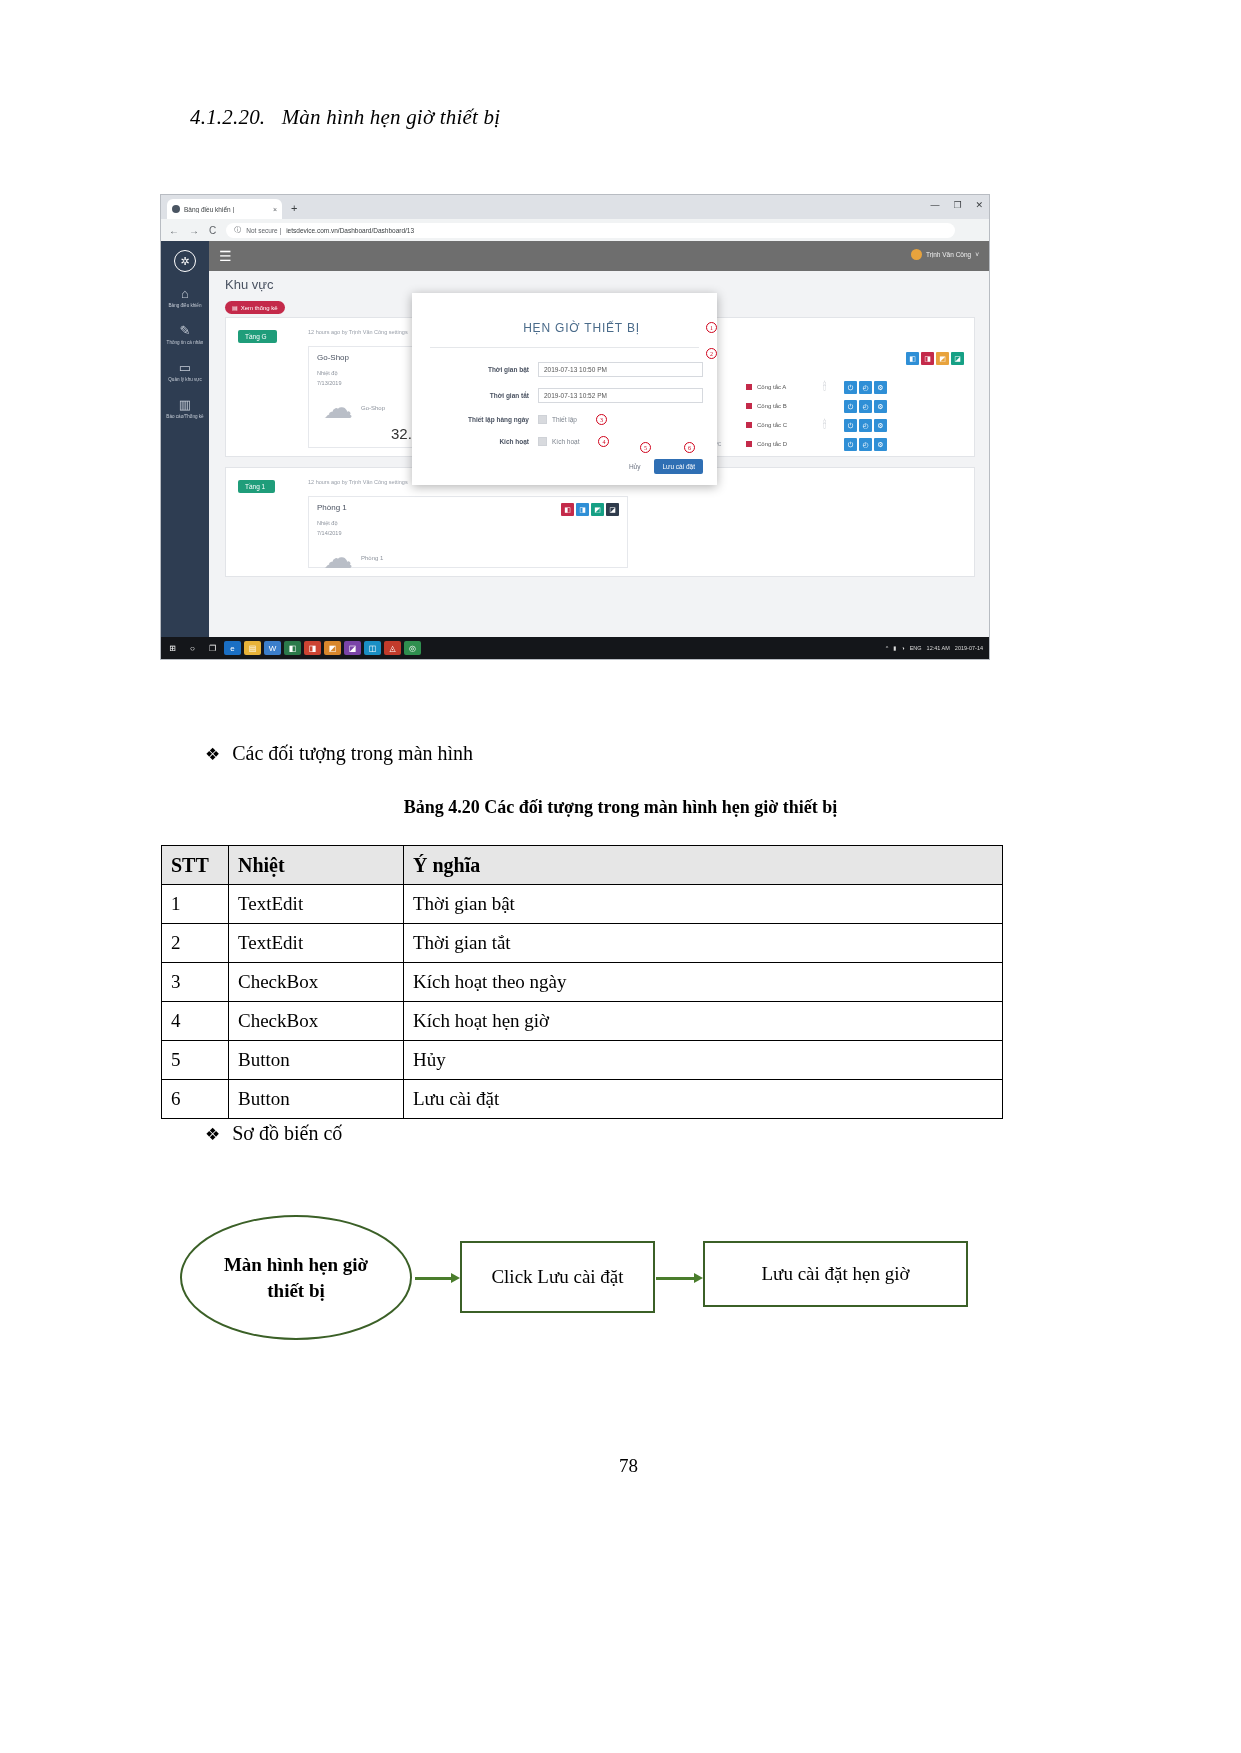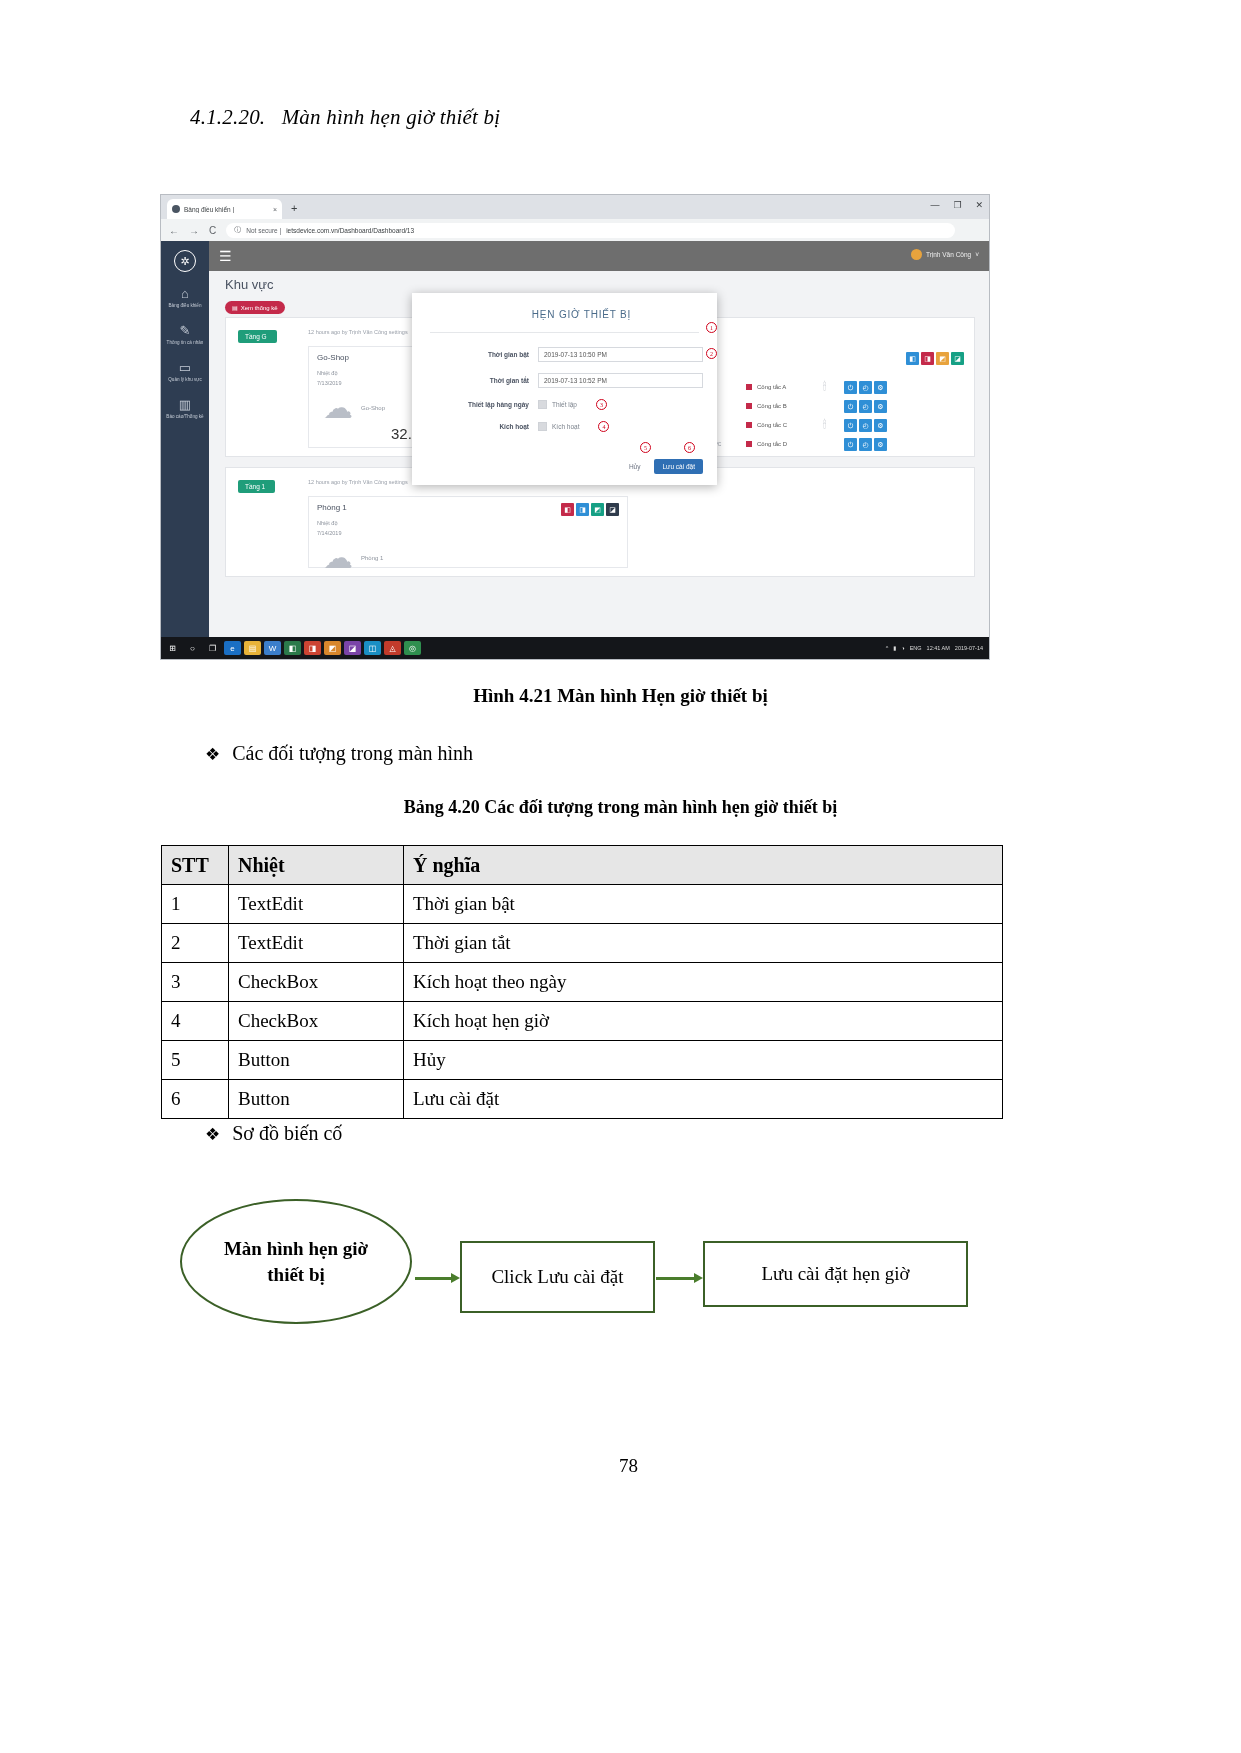--- a/index.html
+++ b/index.html
@@ -99,21 +99,21 @@
   .ib.gr { background:#16a085; }
   .ib.rd { background:#c42a4a; }
   .ib.or { background:#e8a33d; }
   .bulb { position:absolute; font-size:11px; color:#9aa0aa; }
 
   
   .modal {
     position:absolute; left:251px; top:52px; width:305px; height:192px;
     background:#fff; box-shadow:0 2px 10px rgba(0,0,0,.30); z-index:9;
   }
-  .modal-ttl { text-align:center; font-size:10px; color:#4a6b8a; letter-spacing:.8px; padding-top:16px;margin-left:34px; }
+  .modal-ttl { text-align:center; font-size:12px; color:#4a6b8a; letter-spacing:.8px; padding-top:28px;margin-left:34px; }
   .modal-div { height:1px; background:#e5e7ea; margin:12px 18px 0; }
   .frow { display:flex; align-items:center; margin-top:11px; padding:0 14px; }
   .frow.first { margin-top:14px; }
   .flabel { width:112px; text-align:right; font-size:6.5px; color:#4a5261; font-weight:bold; padding-right:9px; }
   .finput {
     flex:1; height:15px; border:1px solid #d6d9de; background:#fff;
     font-size:6.5px; color:#555; display:flex; align-items:center; padding:0 5px;
   }
   .cbwrap { display:flex; align-items:center; gap:5px; flex:1; }
   .cbox { width:9px; height:9px; background:#d8dade; border:1px solid #cfd2d7; }
@@ -152,21 +152,21 @@
   }
   table.objtable th, table.objtable td {
     border:1.5px solid #000; padding:6px 9px; text-align:left; vertical-align:middle; height:39px;
   }
   table.objtable thead th { background:#e6e6e6; font-weight:bold; font-size:20px; }
   .c-stt { width:67px; } .c-loai { width:175px; }
 
   
   .flow { position:absolute; left:170px; top:1195px; width:900px; height:160px; }
   .ellipse {
-    position:absolute; left:10px; top:4px; width:232px; height:125px;
+    position:absolute; left:10px; top:20px; width:232px; height:125px;
     border:2.5px solid #3b6027; border-radius:50%;
     display:flex; align-items:center; justify-content:center; text-align:center;
     font-weight:bold; font-size:19px; line-height:1.35; font-family:"Liberation Serif", serif;
     padding:0 26px;
   }
   .fbox {
     position:absolute; border:2.5px solid #3b6027;
     display:flex; align-items:center; justify-content:center; text-align:center;
     font-size:19px; line-height:1.35; font-family:"Liberation Serif", serif; padding:0 10px;
   }
@@ -422,21 +422,20 @@
         <span>^</span>
         <span>▮</span>
         <span>◑</span>
         <span>ENG</span>
         <span>12:41 AM</span>
         <span>2019-07-14</span>
       </div>
     </div>
   </div>
 
-  <div class="fig-caption">Hình 4.21 Màn hình Hẹn giờ thiết bị</div>
 
   <div class="bullet-line b1">
     <span class="dia">❖</span><span>Các đối tượng trong màn hình</span>
   </div>
 
   <div class="tbl-caption">Bảng 4.20 Các đối tượng trong màn hình hẹn giờ thiết bị</div>
 
   <table class="objtable">
     <thead>
       <tr>

